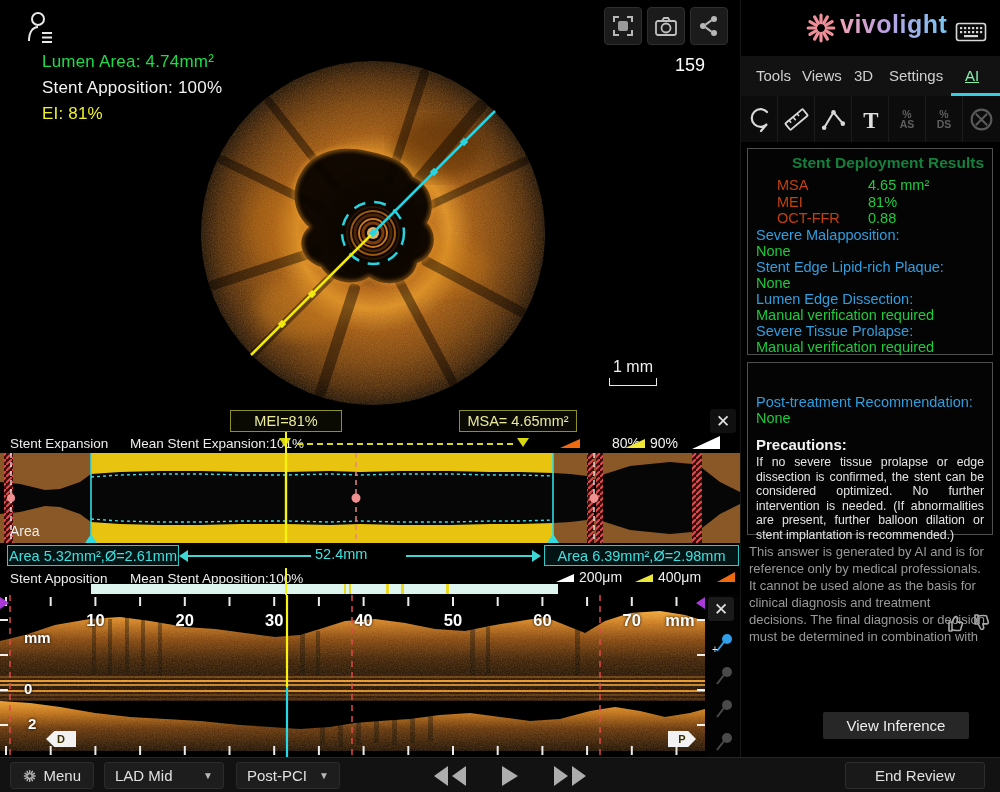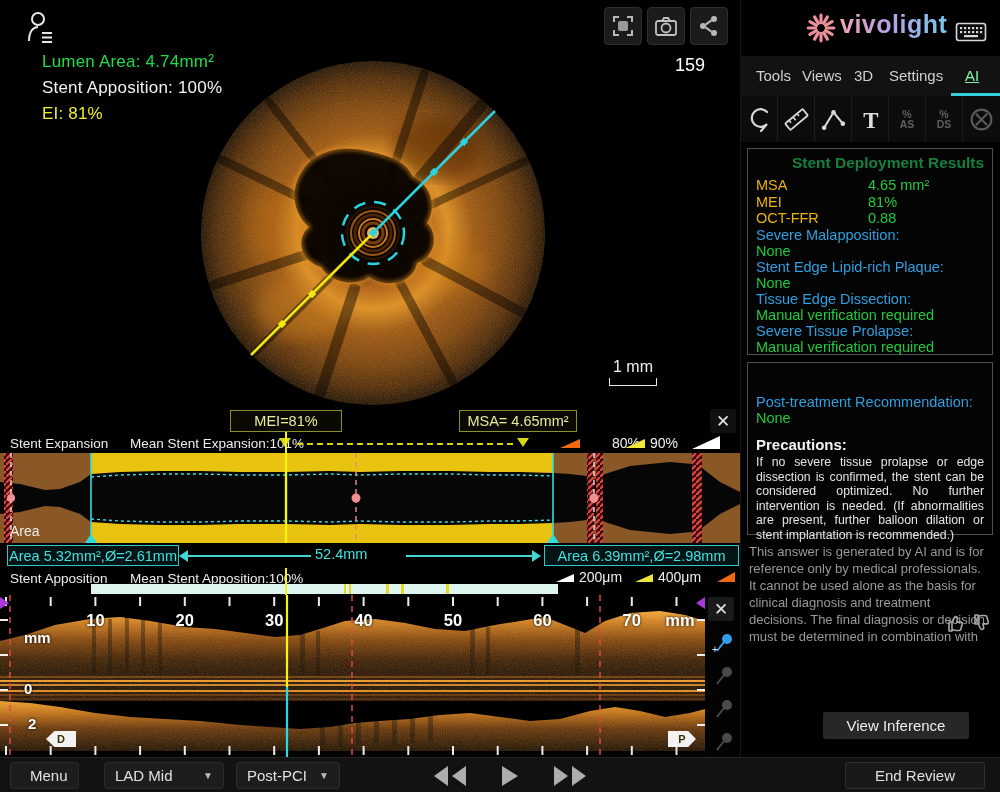--- a/index.html
+++ b/index.html
@@ -59,21 +59,21 @@
   .tab{position:absolute;top:11px;font-size:15px;color:#cfcfcf;}
   .tab.active{color:#86efac;text-decoration:underline;}
   .tab-underline{position:absolute;left:210px;bottom:0;width:50px;height:3px;background:#35cfe0;}
   .toolbar{position:absolute;left:0;top:96px;width:260px;height:46px;background:#0c0c0c;display:flex;}
   .tool-slot{width:36px;height:46px;display:flex;align-items:center;justify-content:center;border-right:1px solid #1c1c1c;}
   .tool-stack{display:flex;flex-direction:column;align-items:center;line-height:10px;color:#5f5f5f;
               font-size:10.5px;font-weight:bold;}
   .result-box{position:absolute;left:6px;width:246px;border:1px solid #4f4f4f;background:#040404;box-sizing:border-box;padding:5px 8px;}
   .box-title{text-align:right;font-size:15.5px;font-weight:600;color:#15803d;margin-bottom:5px;}
   .metric-row{position:relative;font-size:14.5px;line-height:16.5px;}
-  .metric-label{color:#eab308;}
+  .metric-label{color:#c2410c;margin-left:21px;}
   .metric-value{position:absolute;left:112px;color:#1ecb3c;}
   .finding-label{color:#2f9fe0;font-size:14.5px;line-height:16px;}
   .finding-value{color:#1ecb3c;font-size:14.5px;line-height:16px;}
   .rec-label{color:#2f9fe0;font-size:14.5px;line-height:16px;margin-top:26px;}
   .rec-value{color:#1ecb3c;font-size:14.5px;line-height:17px;}
   .precautions-title{color:#f2f2f2;font-size:15px;font-weight:bold;margin-top:9px;}
   .precautions-text{color:#e4e4e4;font-size:12.3px;line-height:14.6px;text-align:justify;margin-top:2px;}
   .disclaimer{position:absolute;left:8px;top:543px;width:242px;color:#999;font-size:13px;line-height:17px;}
   .inference-btn{position:absolute;left:82px;top:712px;width:146px;height:27px;background:#272727;border-radius:2px;
                  display:flex;align-items:center;justify-content:center;font-size:15px;color:#ececec;}
@@ -563,21 +563,21 @@
         <span class="metric-value">81%</span>
       </div>
       <div class="metric-row">
         <span class="metric-label">OCT-FFR</span>
         <span class="metric-value">0.88</span>
       </div>
       <div class="finding-label">Severe Malapposition:</div>
       <div class="finding-value">None</div>
       <div class="finding-label">Stent Edge Lipid-rich Plaque:</div>
       <div class="finding-value">None</div>
-      <div class="finding-label">Tissue Edge Dissection:</div>
+      <div class="finding-label">Lumen Edge Dissection:</div>
       <div class="finding-value">Manual verification required</div>
       <div class="finding-label">Severe Tissue Prolapse:</div>
       <div class="finding-value">Manual verification required</div>
     </div>
 
     <div class="result-box" style="top:362px;height:173px">
       <div class="rec-label">Post-treatment Recommendation:</div>
       <div class="rec-value">None</div>
       <div class="precautions-title">Precautions:</div>
       <div class="precautions-text">If no severe tissue prolapse or edge dissection is confirmed, the stent can be considered optimized. No further intervention is needed. (If abnormalities are present, further balloon dilation or stent implantation is recommended.)</div>
@@ -591,21 +591,21 @@
     <svg class="abs" style="left:230px;top:612px" width="22" height="22" viewBox="0 0 22 22">
       <g transform="scale(1,-1) translate(0,-22)">
         <path d="M4,10 h3 v9 h-3 z M7,17.5 c2.5,1.3 7,1.3 8.5,0.6 l1.8,-6 a1.6,1.6 0 0 0 -1.5,-2 h-4 l0.9,-3.6 a1.7,1.7 0 0 0 -3.2,-1 L7,10.5" stroke="#a8a8a8" stroke-width="1.6" fill="none" stroke-linejoin="round"></path>
       </g>
     </svg>
 
     <div class="inference-btn">View Inference</div>
   </div>
 
   <div class="bottom-bar">
-    <div class="bar-tile" style="left:10px;width:69px;padding:0 12px">
+    <div class="bar-tile" style="left:10px;width:84px;padding:0 12px">
       <svg width="18" height="18" viewBox="0 0 30 30" color="#b8b8b8" style="margin-right:7px">
           <use href="#spinner"></use>
         </svg>
       <span>Menu</span>
     </div>
     <div class="bar-tile" style="left:104px;width:120px;padding:0 10px">
       <span>LAD Mid</span>
       <span class="caret">▼</span>
     </div>
     <div class="bar-tile" style="left:236px;width:104px;padding:0 10px">

